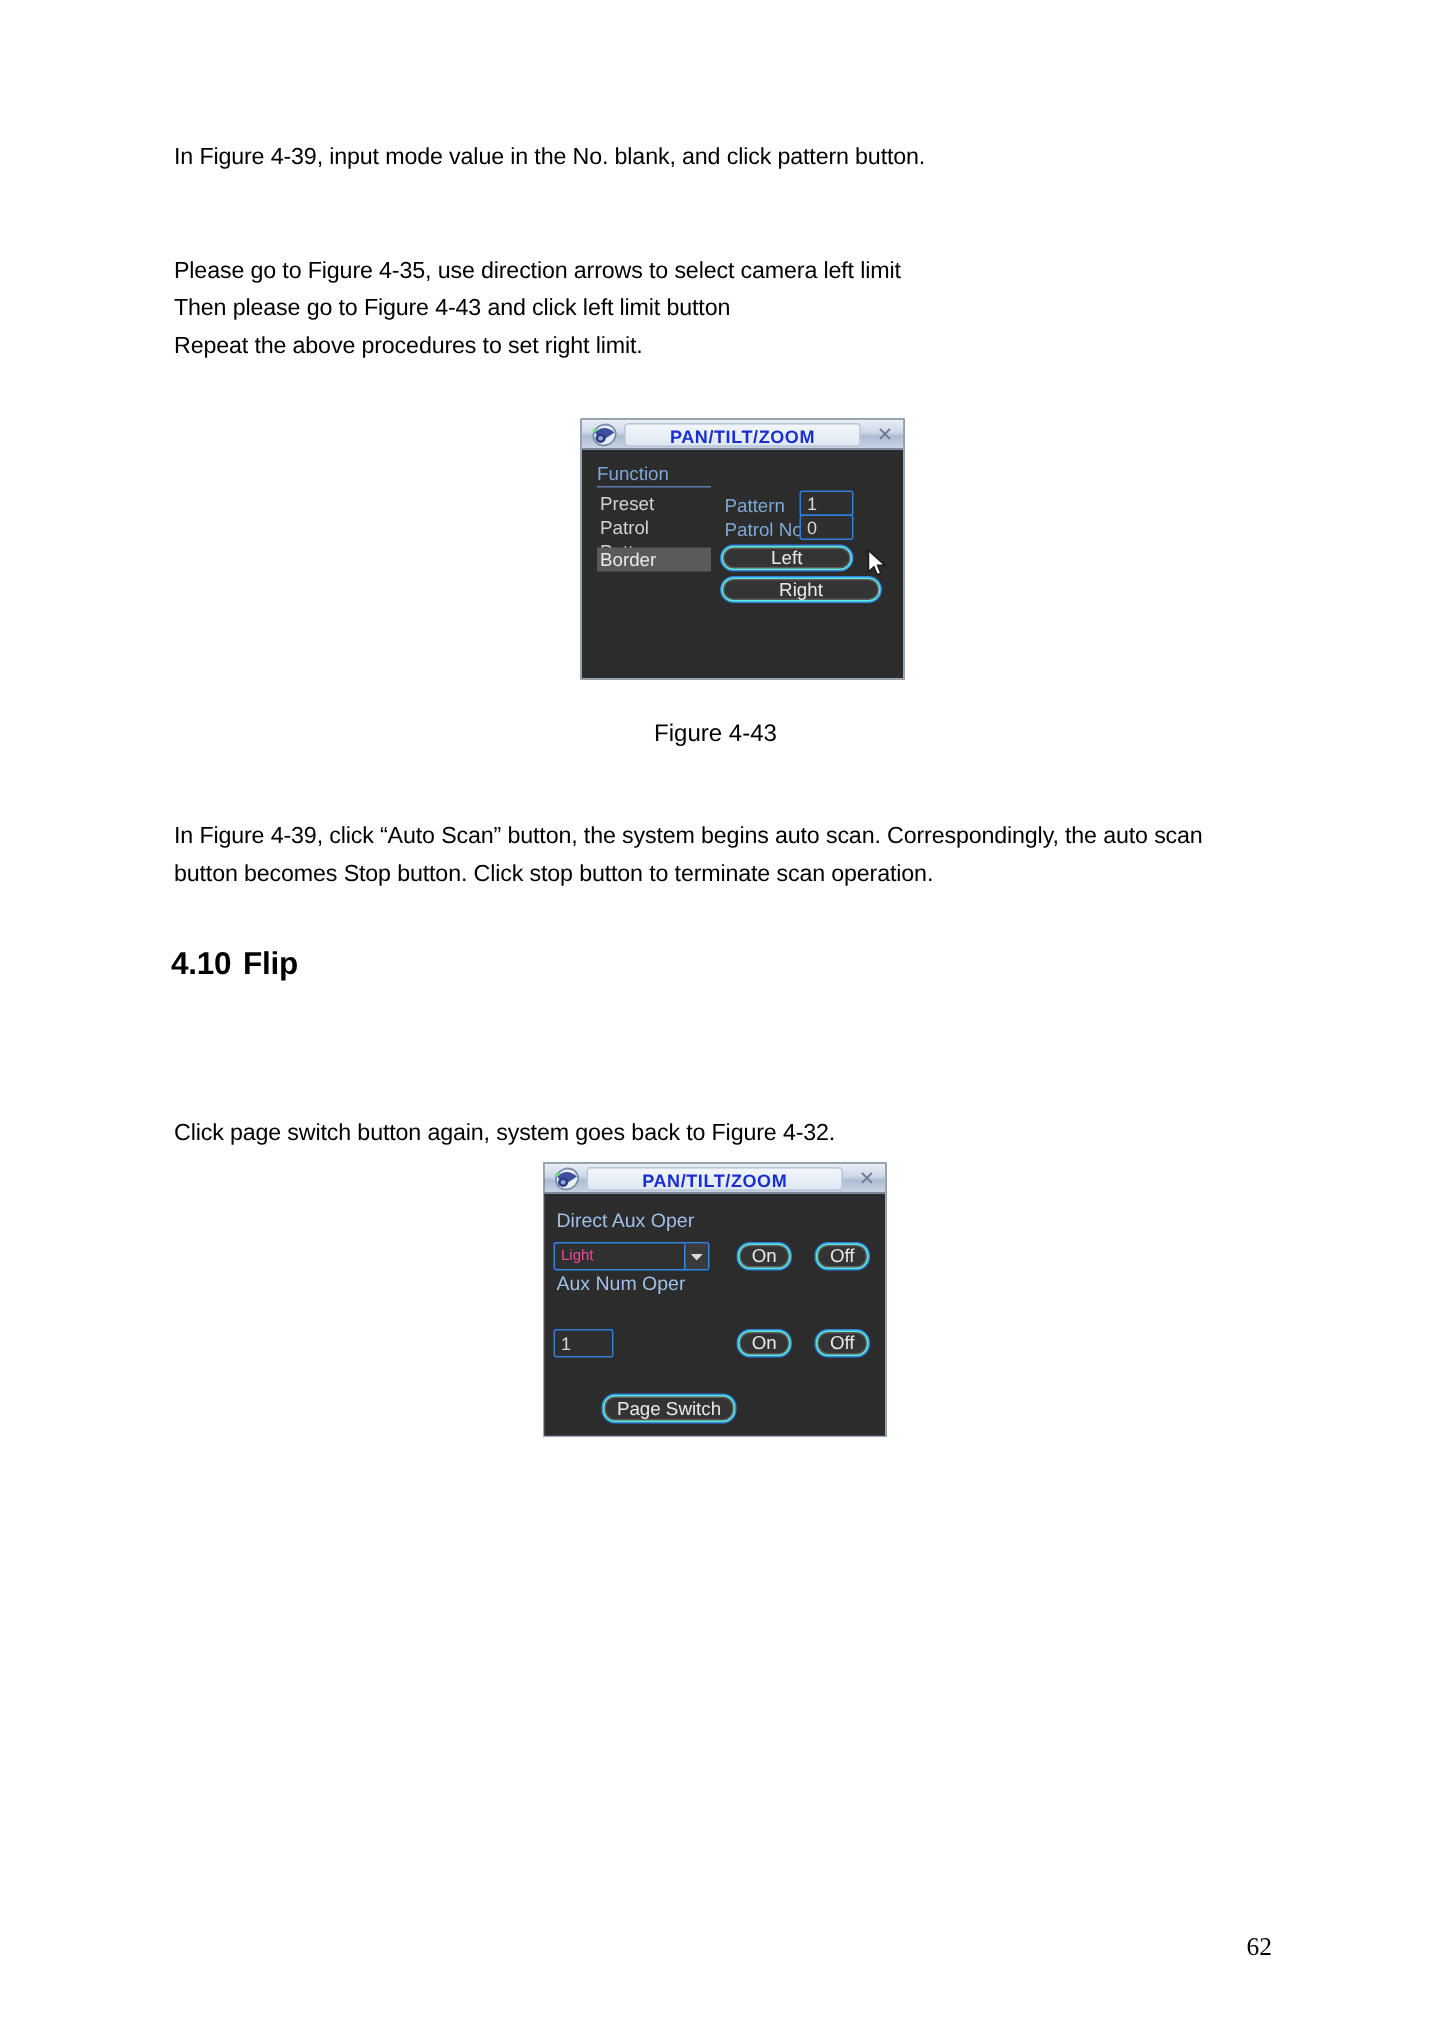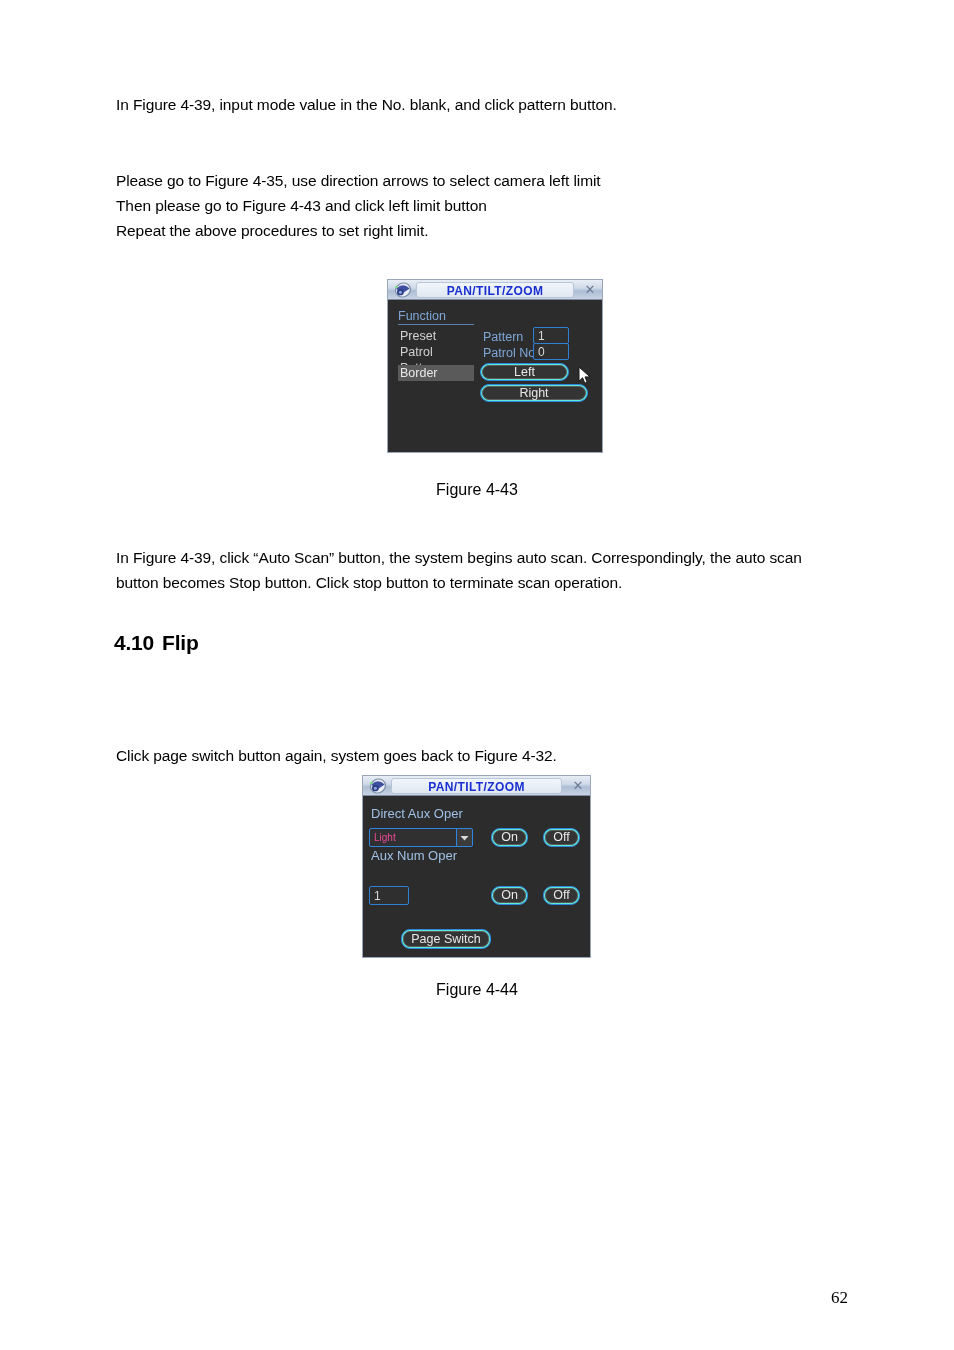--- a/index.html
+++ b/index.html
@@ -363,17 +363,16 @@
       <div class="btn" style="left:180px; top:90px; width:37px; height:19px;">
         <span class="inner">Off</span>
       </div>
 
       <div class="btn" style="left:38px; top:133px; width:90px; height:20px;">
         <span class="inner" style="font-size:12.5px;">Page Switch</span>
       </div>
     </div>
   </div>
 
-  <div class="fig-caption" style="top:981px;">Figure 4-44</div>
 
   <div class="page-number" style="top:1288px;">62</div>
 
 </div>
 
 </body></html>

